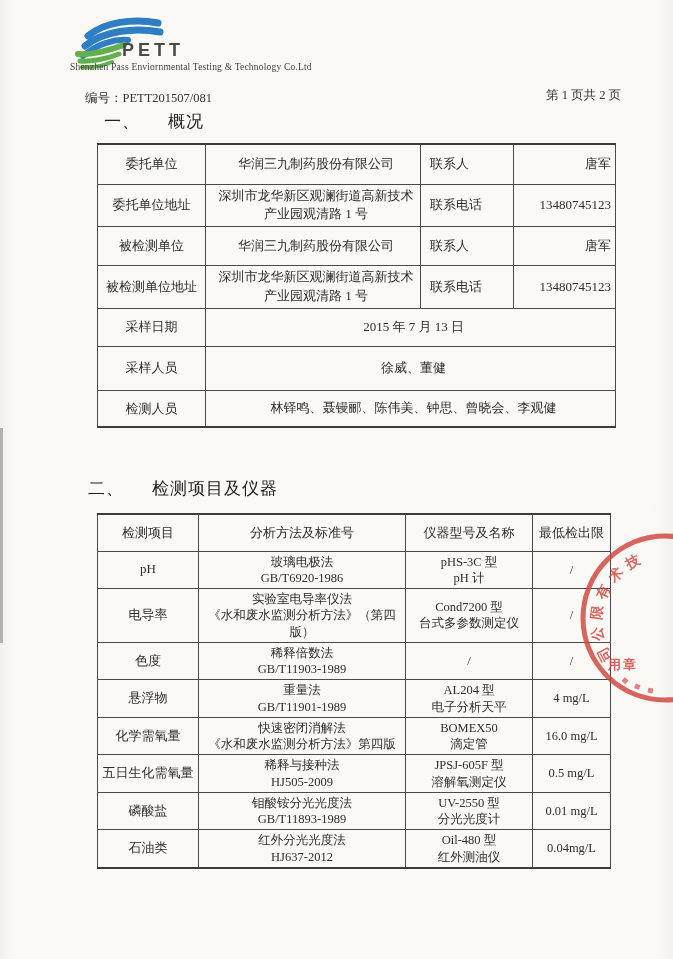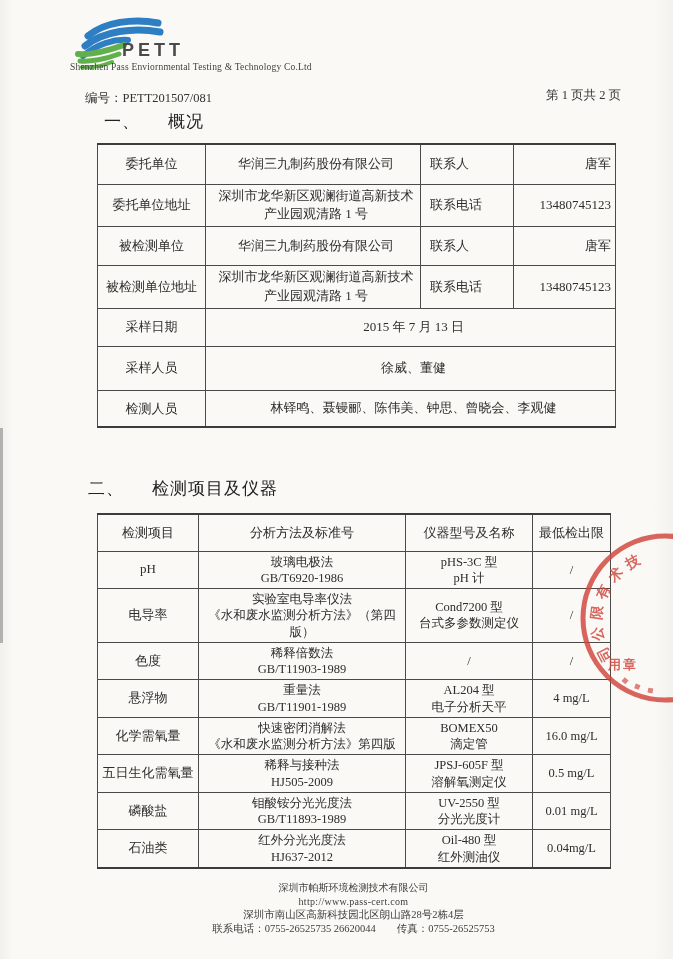--- a/index.html
+++ b/index.html
@@ -253,20 +253,14 @@
       <text x="53.5" y="124" transform="rotate(-118 53.5 124)">司</text>
       <text x="68" y="141" font-size="13" letter-spacing="2">用章</text>
     </g>
     <g fill="#d0453c" opacity=".8">
       <rect x="68" y="150" width="5" height="5" transform="rotate(40 70 152)"></rect>
       <rect x="80" y="156" width="5" height="5" transform="rotate(20 82 158)"></rect>
       <rect x="93" y="160" width="5" height="5" transform="rotate(10 95 162)"></rect>
     </g>
   </svg>
 
-  <div class="footer">
-    <div class="f-company">深圳市帕斯环境检测技术有限公司</div>
-    <div class="f-web">http://www.pass-cert.com</div>
-    <div class="f-addr">深圳市南山区高新科技园北区朗山路28号2栋4层</div>
-    <div class="f-contact">联系电话：0755-26525735 26620044　　传真：0755-26525753</div>
-  </div>
 
 </div>
 
 </body></html>

